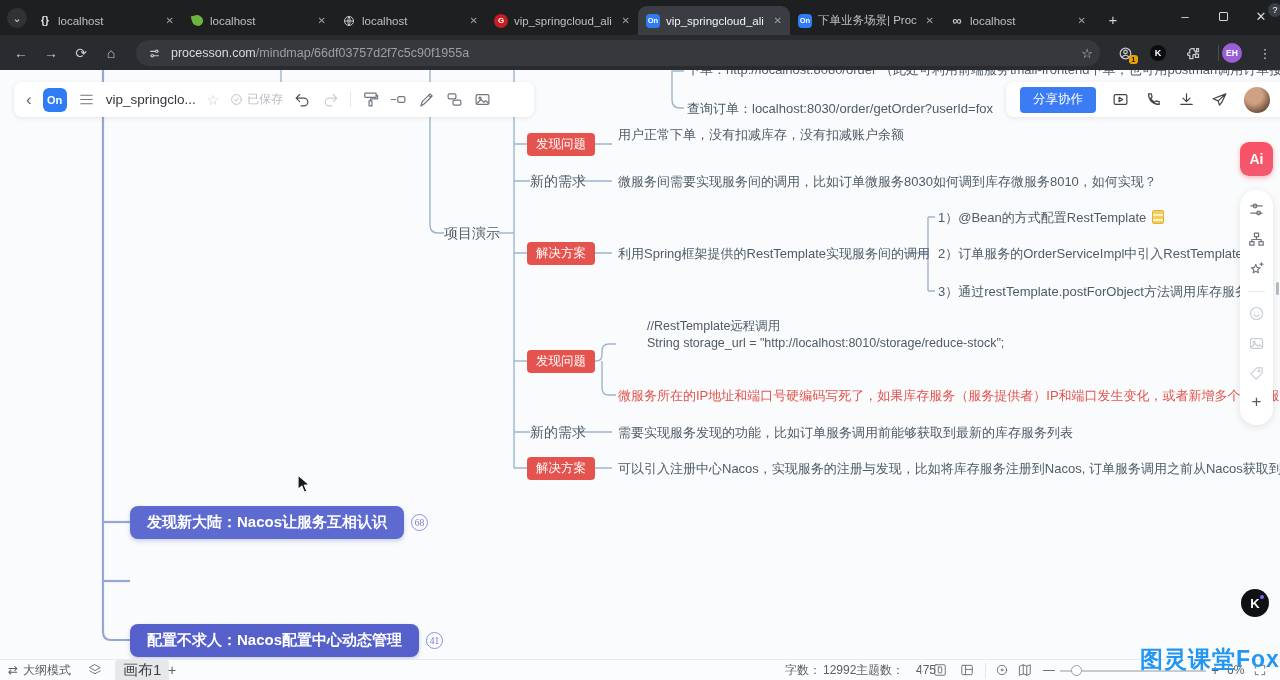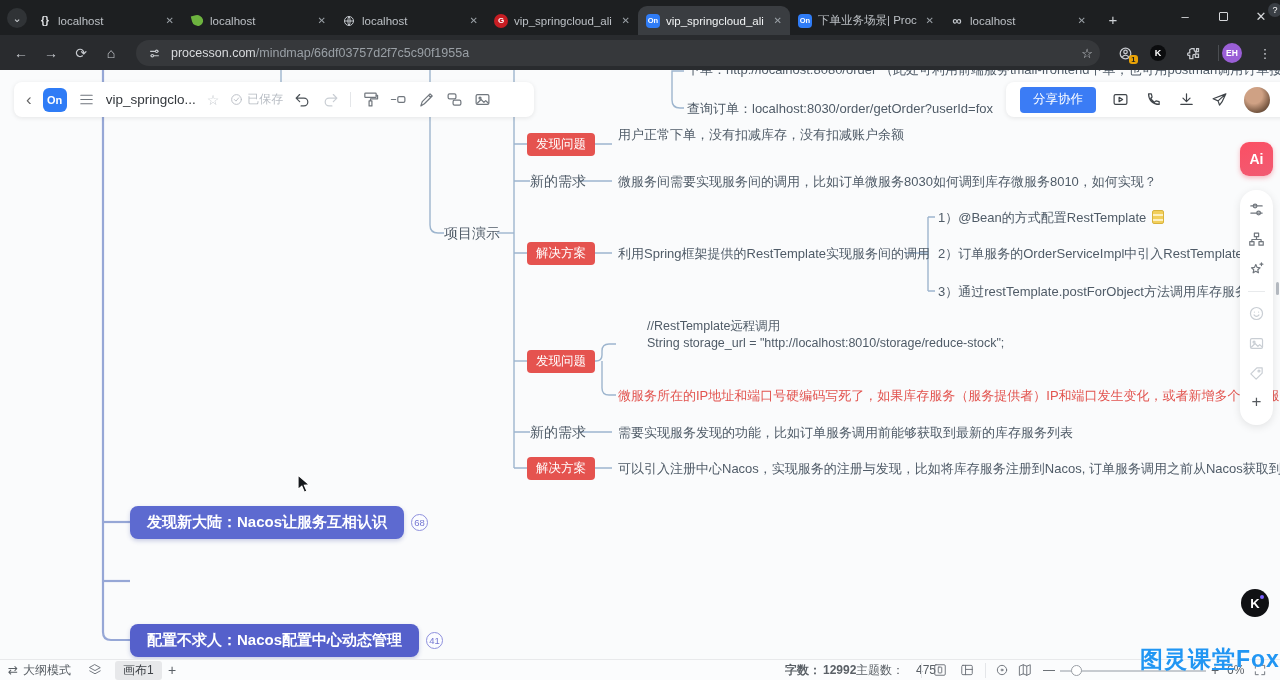--- a/index.html
+++ b/index.html
@@ -39,21 +39,21 @@
   .canvas{position:absolute;top:70px;left:0;width:1280px;height:589px;z-index:1;}
   .canvas svg.wires{position:absolute;left:0;top:0;overflow:visible;}
   .nodetext{position:absolute;font-size:13px;color:#4f5b67;white-space:nowrap;z-index:2;}
   .redbadge{position:absolute;background:#e5534f;color:#fff;font-size:12.5px;padding:3px 9px;border-radius:4px;white-space:nowrap;z-index:2;}
   .plain-label{position:absolute;font-size:14px;color:#4f5b67;white-space:nowrap;z-index:2;font-family:Liberation Serif, serif;}
   .codeblock{position:absolute;font-size:12.5px;line-height:17px;color:#4f5b67;white-space:nowrap;z-index:2;}
   .warntext{color:#e2544f;}
   .noteicon{display:inline-block;width:12px;height:14px;margin-left:6px;vertical-align:-2px;border-radius:2px;background:repeating-linear-gradient(#f2cf5b 0 3px,#fdf0c0 3px 5px);border:1px solid #d9b33c;}
   .topicrow{position:absolute;display:flex;align-items:center;gap:7px;z-index:2;}
   .topic{height:33px;display:flex;align-items:center;padding:0 17px;border-radius:8px;color:#fff;font-size:15px;font-weight:bold;white-space:nowrap;box-shadow:0 2px 4px rgba(60,70,160,.25);}
-  .count{width:17px;height:17px;border-radius:50%;border:1.5px solid #8e90dd;color:#7577d2;background:#fbfcff;font-size:9.5px;display:flex;align-items:center;justify-content:center;}
+  .count{width:17px;height:17px;border-radius:50%;border:1.5px solid #8e90dd;color:#7577d2;background:#fbfcff;font-size:9.5px;display:flex;align-items:center;justify-content:center;font-family:Liberation Serif, serif;}
 
   
   .cardbar{position:absolute;top:12px;height:35px;background:#fff;border-radius:8px;box-shadow:0 1px 5px rgba(0,0,0,.09);display:flex;align-items:center;z-index:10;}
   .cardbar.left{left:14px;width:520px;padding:0 12px;gap:11px;}
   .cardbar.right{left:1006px;width:286px;padding:0 14px;gap:16px;}
   .tb-chevron{color:#666;font-size:17px;}
   .onlogo{width:24px;height:24px;border-radius:6px;background:#2f7cf6;color:#fff;font-weight:bold;font-size:11px;display:flex;align-items:center;justify-content:center;}
   .tb-title{font-size:13.5px;color:#33373c;max-width:92px;white-space:nowrap;overflow:hidden;}
   .tb-star{color:#c5c9ce;font-size:14px;}
   .savedwrap{display:flex;align-items:center;gap:4px;color:#b8bdc4;font-size:12px;}
@@ -69,21 +69,21 @@
   .sidepanel{position:absolute;left:1240px;top:190px;width:33px;height:235px;background:#fff;border-radius:16px;box-shadow:0 2px 8px rgba(0,0,0,.1);z-index:12;display:flex;flex-direction:column;align-items:center;padding:11px 0;gap:13px;}
   .sidepanel .hr{width:17px;height:1px;background:#e8eaec;}
   .plusglyph{color:#55595e;font-size:17px;line-height:14px;}
   .kfloat{position:absolute;left:1241px;top:589px;width:28px;height:28px;border-radius:50%;background:#101114;color:#fff;font-size:13px;font-weight:bold;display:flex;align-items:center;justify-content:center;z-index:12;}
   .kdot{position:absolute;right:5px;top:6px;width:4px;height:4px;border-radius:50%;background:#7b61ff;}
   .scrollthumb{position:absolute;left:1276px;top:282px;width:3px;height:13px;border-radius:2px;background:#b6bbc2;z-index:5;}
 
   
   .statusbar{position:absolute;left:0;bottom:0;width:1280px;height:21px;background:#fbfcfd;border-top:1px solid #e8e9eb;z-index:20;font-size:12px;color:#5a6066;}
   .sb{position:absolute;top:0;height:20px;display:flex;align-items:center;gap:5px;}
-  .canvastab{background:#e7e8ea;border-radius:3px;padding:1px 8px;font-size:12px;color:#3e4247;}
+  .canvastab{background:#e7e8ea;border-radius:3px;padding:1px 8px;font-size:15px;color:#3e4247;}
   .sb .ic{width:14px;height:14px;stroke:#6a7077;stroke-width:1.6;}
   .track{position:absolute;left:1060px;top:10px;width:146px;height:1.5px;background:#c7cbd0;}
   .knob{position:absolute;left:1071px;top:5px;width:11px;height:11px;border-radius:50%;background:#fff;border:1.5px solid #9a9fa6;}
   .helpcirc{position:absolute;left:1268px;top:3px;width:14px;height:14px;border-radius:50%;background:#3a3f45;color:#fff;font-size:9px;display:flex;align-items:center;justify-content:center;z-index:45;}
   .watermark{position:absolute;left:1140px;top:644px;font-size:23px;font-weight:bold;color:#2196f3;z-index:40;letter-spacing:1px;white-space:nowrap;}
   .cursor{position:absolute;left:297px;top:474px;z-index:50;}
 </style>
 </head>
 <body>
 
@@ -277,21 +277,21 @@
           <path d="M3 13.5 l9 5 9-5"></path>
         </svg>
     </div>
     <div class="sb" style="left:115px;">
       <span class="canvastab">画布1</span>
     </div>
     <div class="sb" style="left:168px;">
       <span style="font-size:14px;">+</span>
     </div>
 
-    <div class="sb" style="left:785px;gap:2px;font-weight:bold;">
+    <div class="sb" style="left:785px;gap:2px;">
       <span>字数：</span>
       <span>12992</span>
     </div>
     <div class="sb" style="left:856px;gap:12px;">
       <span>主题数：</span>
       <span>475</span>
     </div>
     <div class="sb" style="left:921px;">
         <span class="vdiv"></span>
       </div>

